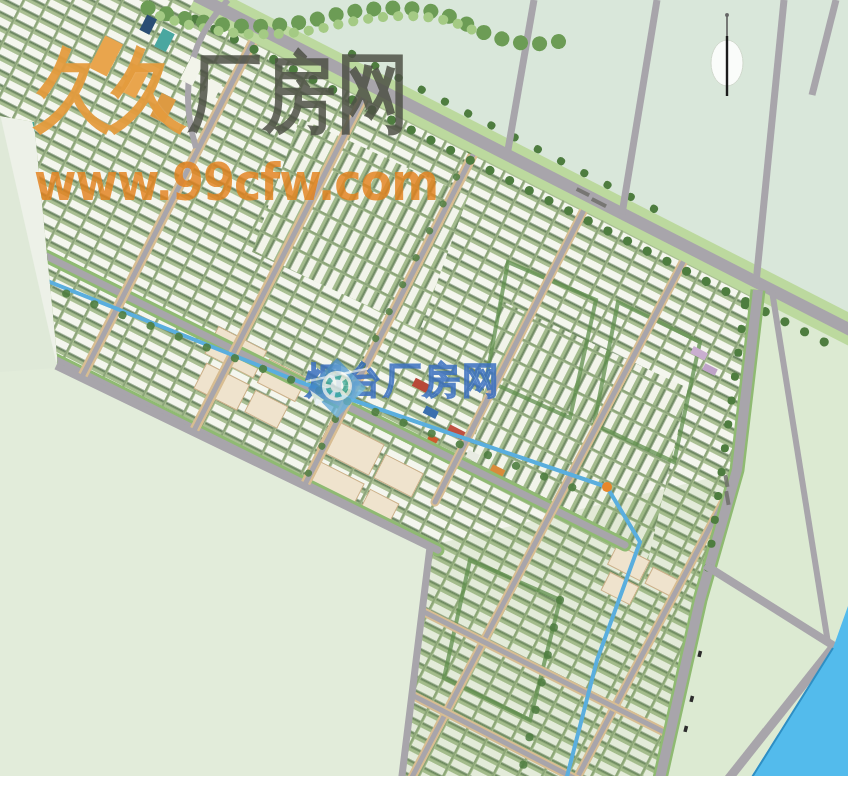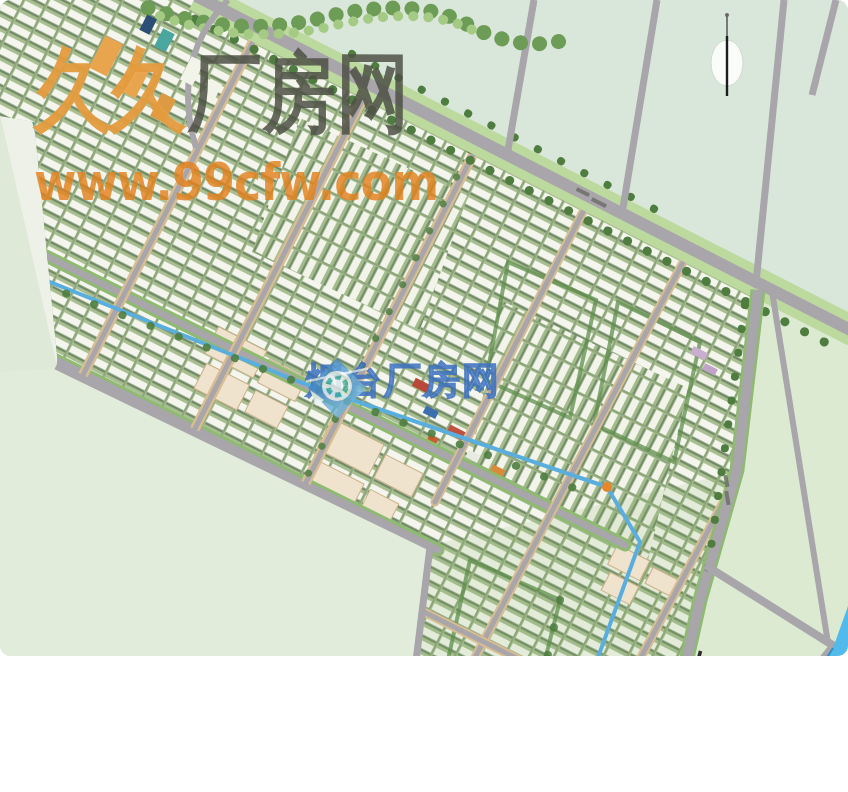--- a/index.html
+++ b/index.html
@@ -1,18 +1,18 @@
 <!DOCTYPE html>
 <html><head>
 <meta charset="utf-8">
 <style>
   html,body{margin:0;padding:0;background:#fff;}
   .stage{
-    position:relative;width:848px;height:656px;overflow:hidden;
-    background:#dfe9d8;font-family:"DejaVu Sans",sans-serif;border-radius:11px;
+    position:relative;width:848px;height:776px;overflow:hidden;
+    background:#dfe9d8;font-family:"DejaVu Sans",sans-serif;
   }
   .stage svg{position:absolute;left:0;top:0;}
   
   .wm-top{
     position:absolute;left:34px;top:44px;line-height:1;white-space:nowrap;
     transform:scaleX(.84);transform-origin:left top;font-weight:bold;z-index:5;
   }
   .wm-top .jj{font-size:94px;color:#e49b3e;opacity:.95;letter-spacing:-6px;margin-right:8px;text-shadow:0 0 2px rgba(255,255,255,.25);}
   .wm-top .cfw{font-size:87px;color:#4e5146;opacity:.85;letter-spacing:1px;}
   .wm-url{

